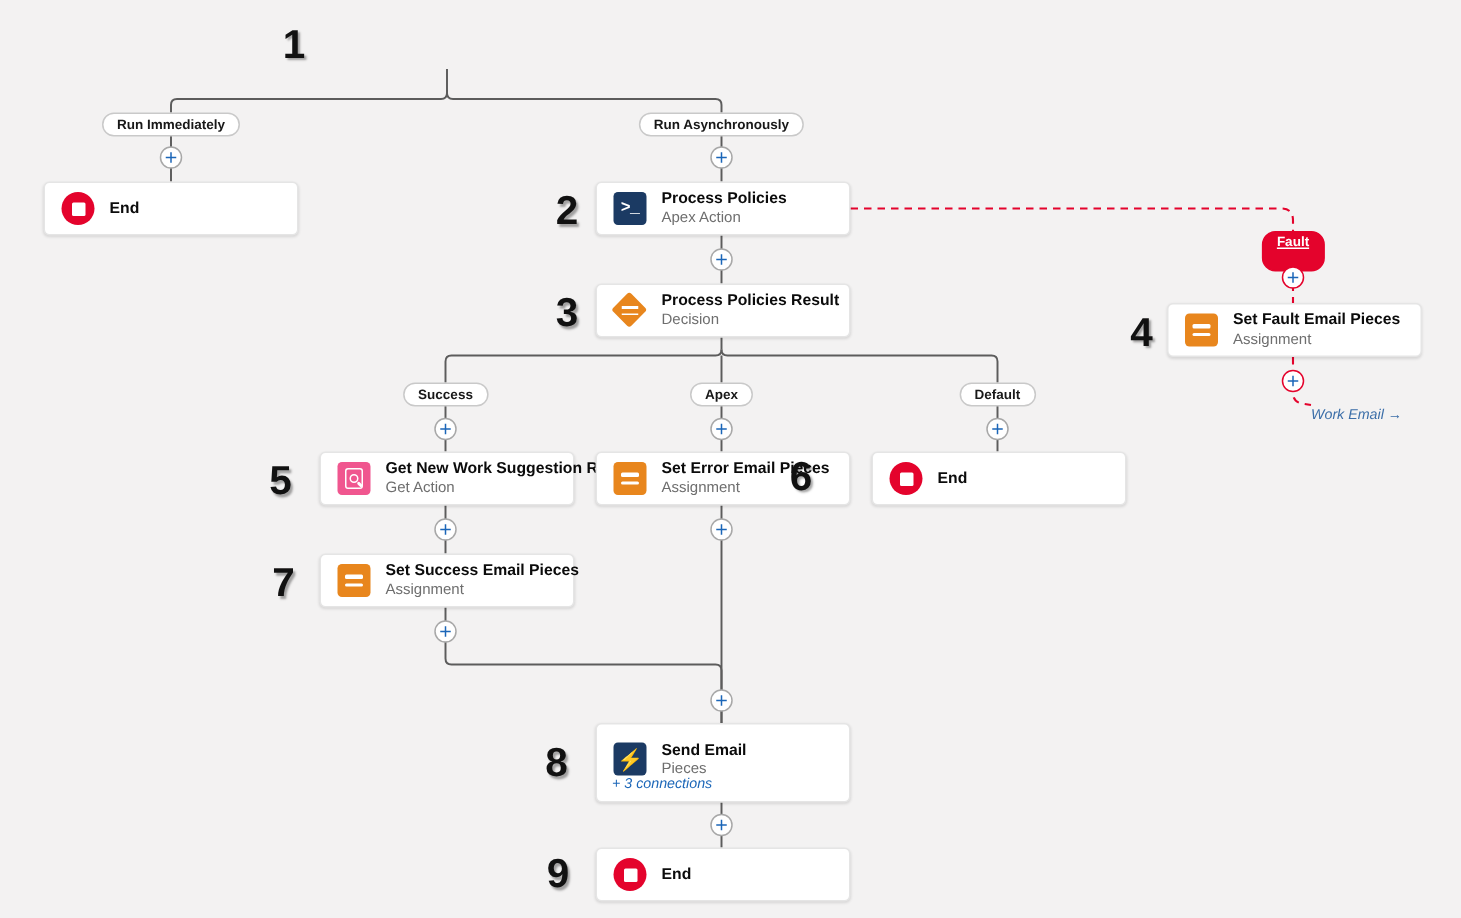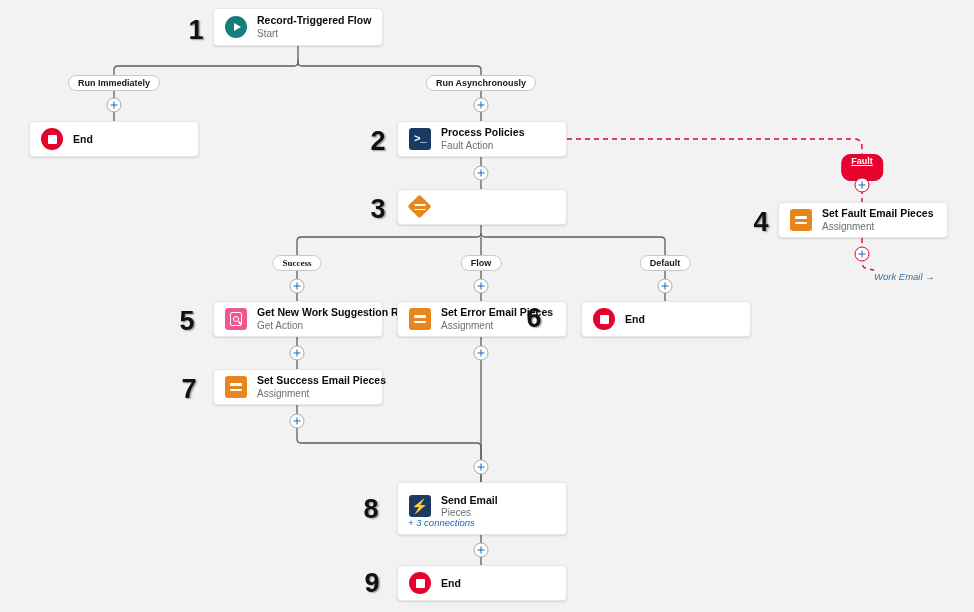--- a/index.html
+++ b/index.html
@@ -289,61 +289,54 @@
       <path d="M481,535 L481,565"></path>
     </g>
 
     <g fill="none" stroke="#e4032c" stroke-width="1.4" stroke-dasharray="5,4">
       <path d="M567,139 L854,139 Q862,139 862,147 L862,154"></path>
       <path d="M862,162 L862,202"></path>
       <path d="M862,238 L862,262 Q862,268 868,269 L874,270"></path>
     </g>
   </svg>
 
-  <div class="node" style="left:213px; top:8px; width:170px; height:38px;">
-    <span class="icon-wrap">
-      <span class="ic-start">
-          <span class="tri"></span>
-        </span>
-    </span>
-    <span class="text-wrap">
-      <span class="n-title">Record-Triggered Flow</span>
-      <span class="n-sub">Start</span>
-    </span>
-  </div>
 
   <div class="node single" style="left:29px; top:121px; width:170px; height:36px;">
     <span class="icon-wrap">
       <span class="ic-end">
           <span class="sq"></span>
         </span>
     </span>
     <span class="text-wrap">
       <span class="n-title">End</span>
     </span>
   </div>
 
   <div class="node" style="left:397px; top:121px; width:170px; height:36px;">
     <span class="icon-wrap">
       <span class="ic-apex">&gt;_</span>
     </span>
     <span class="text-wrap">
       <span class="n-title">Process Policies</span>
-      <span class="n-sub">Fault Action</span>
+      <span class="n-sub">Apex Action</span>
     </span>
   </div>
 
   <div class="node" style="left:397px; top:189px; width:170px; height:36px;">
     <span class="icon-wrap">
       <span class="ic-decision">
         <span class="dia"></span>
         <span class="bar b1"></span>
         <span class="bar b2"></span>
       </span>
     </span>
+    <span class="text-wrap">
+      <span class="n-title">Process Policies Result</span>
+      <span class="n-sub">Decision</span>
+    </span>
   </div>
 
   <div class="node" style="left:778px; top:202px; width:170px; height:36px;">
     <span class="icon-wrap">
       <span class="ic-assign">
           <span class="ln"></span>
           <span class="ln"></span>
         </span>
     </span>
     <span class="text-wrap">
@@ -422,22 +415,22 @@
           <span class="sq"></span>
         </span>
     </span>
     <span class="text-wrap">
       <span class="n-title">End</span>
     </span>
   </div>
 
   <div class="pill" style="left:114px; top:75px;">Run Immediately</div>
   <div class="pill" style="left:481px; top:75px;">Run Asynchronously</div>
-  <div class="pill" style="left:297px; top:255px;font-family:Liberation Serif, serif;">Success</div>
-  <div class="pill" style="left:481px; top:255px;">Flow</div>
+  <div class="pill" style="left:297px; top:255px;">Success</div>
+  <div class="pill" style="left:481px; top:255px;">Apex</div>
   <div class="pill" style="left:665px; top:255px;">Default</div>
   <div class="pill fault" style="left:862px; top:154px;">Fault</div>
 
   <div class="plus" style="left:114px; top:105px;"></div>
   <div class="plus" style="left:481px; top:105px;"></div>
   <div class="plus" style="left:481px; top:173px;"></div>
   <div class="plus fault" style="left:862px; top:185px;"></div>
   <div class="plus fault" style="left:862px; top:254px;"></div>
   <div class="plus" style="left:297px; top:286px;"></div>
   <div class="plus" style="left:481px; top:286px;"></div>

